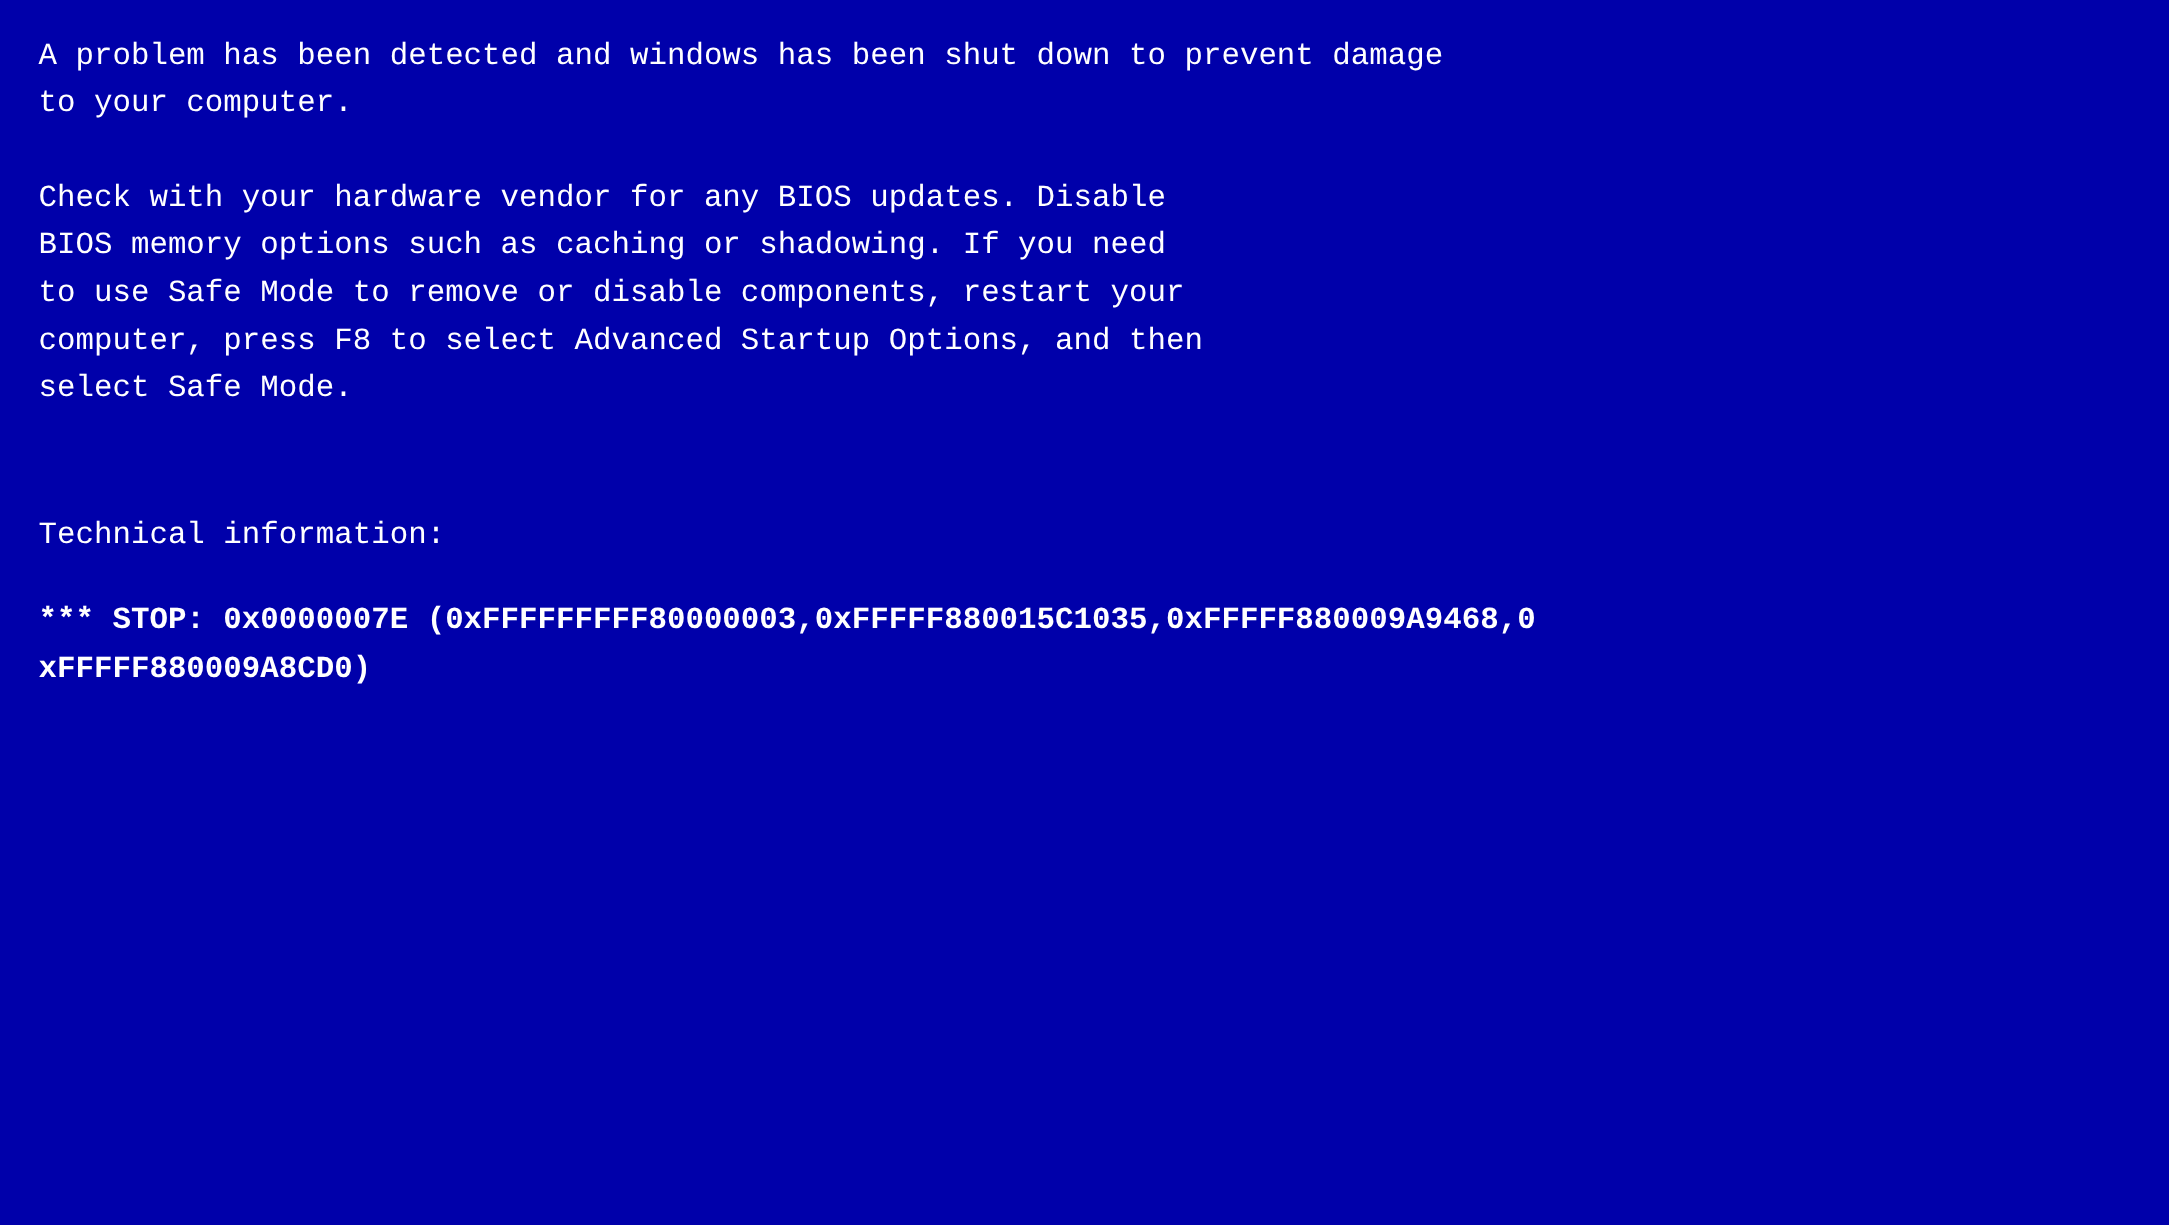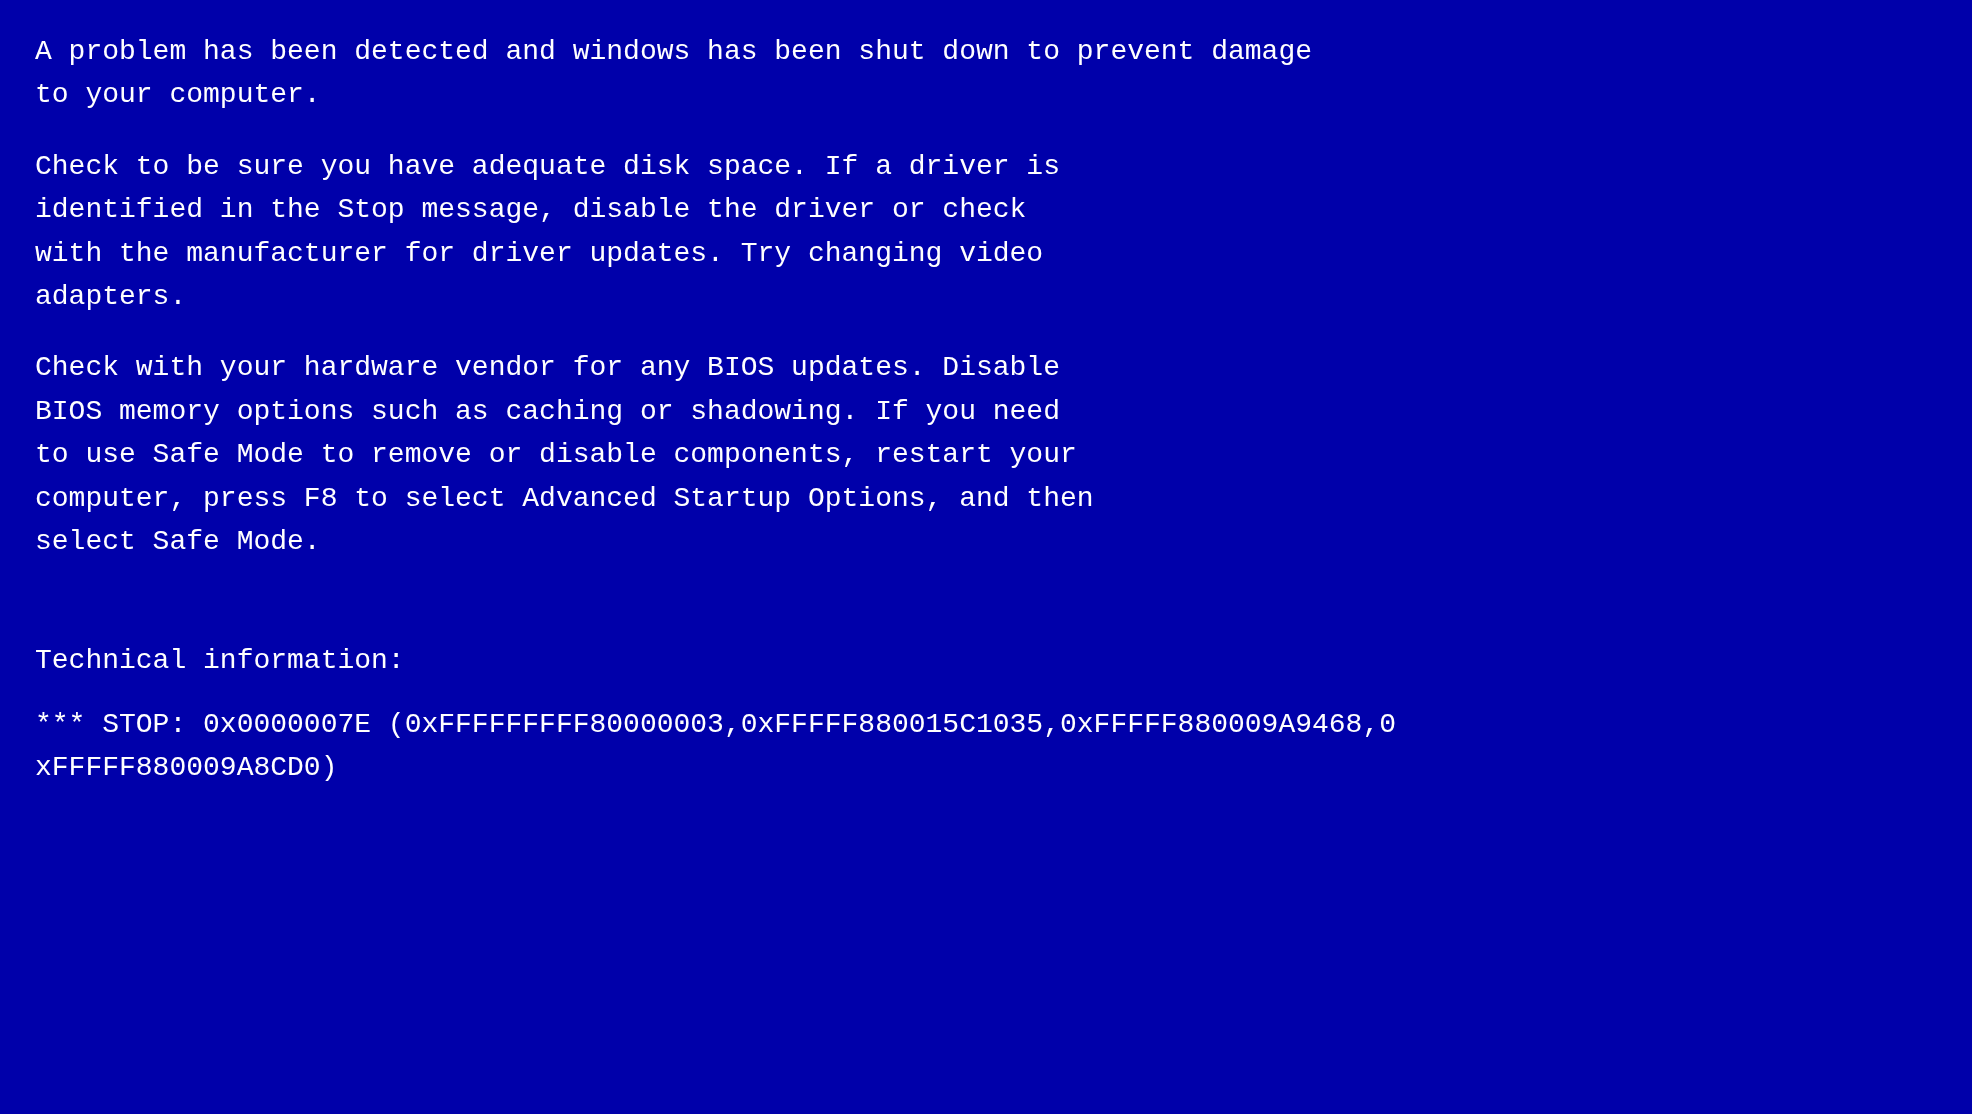--- a/index.html
+++ b/index.html
@@ -16,21 +16,21 @@
       font-family: 'Courier New', Courier, monospace;
     }
 
     .bsod-screen {
       width: 100%;
       height: 100%;
       background-color: #0000aa;
       padding: 30px 35px;
       display: flex;
       flex-direction: column;
-      gap: 0;
+      gap: 14px;
     }
 
     .bsod-text {
       color: #ffffff;
       font-family: 'Courier New', Courier, monospace;
       font-size: 28px;
       line-height: 1.55;
       white-space: pre-wrap;
       word-break: break-all;
     }
@@ -39,38 +39,35 @@
       margin-bottom: 28px;
     }
 
     .technical-label {
       margin-bottom: 20px;
       margin-top: 48px;
     }
 
     .stop-line {
       margin-bottom: 8px;
+      font-weight: bold;
     }
 
     .driver-line {
       margin-bottom: 4px;
     }
   </style>
 </head>
 <body>
 
 <div class="bsod-screen">
   <div class="bsod-text paragraph">A problem has been detected and windows has been shut down to prevent damage
 to your computer.</div>
 
 
-  <div class="bsod-text paragraph">Check to be sure you have adequate disk space. If a driver is
-identified in the Stop message, disable the driver or check
-with the manufacturer for driver updates. Try changing video
-adapters.</div>
 
   <div class="bsod-text paragraph">Check with your hardware vendor for any BIOS updates. Disable
 BIOS memory options such as caching or shadowing. If you need
 to use Safe Mode to remove or disable components, restart your
 computer, press F8 to select Advanced Startup Options, and then
 select Safe Mode.</div>
 
   <div class="bsod-text technical-label">Technical information:</div>
 
   <div class="bsod-text stop-line">*** STOP: 0x0000007E (0xFFFFFFFFF80000003,0xFFFFF880015C1035,0xFFFFF880009A9468,0

